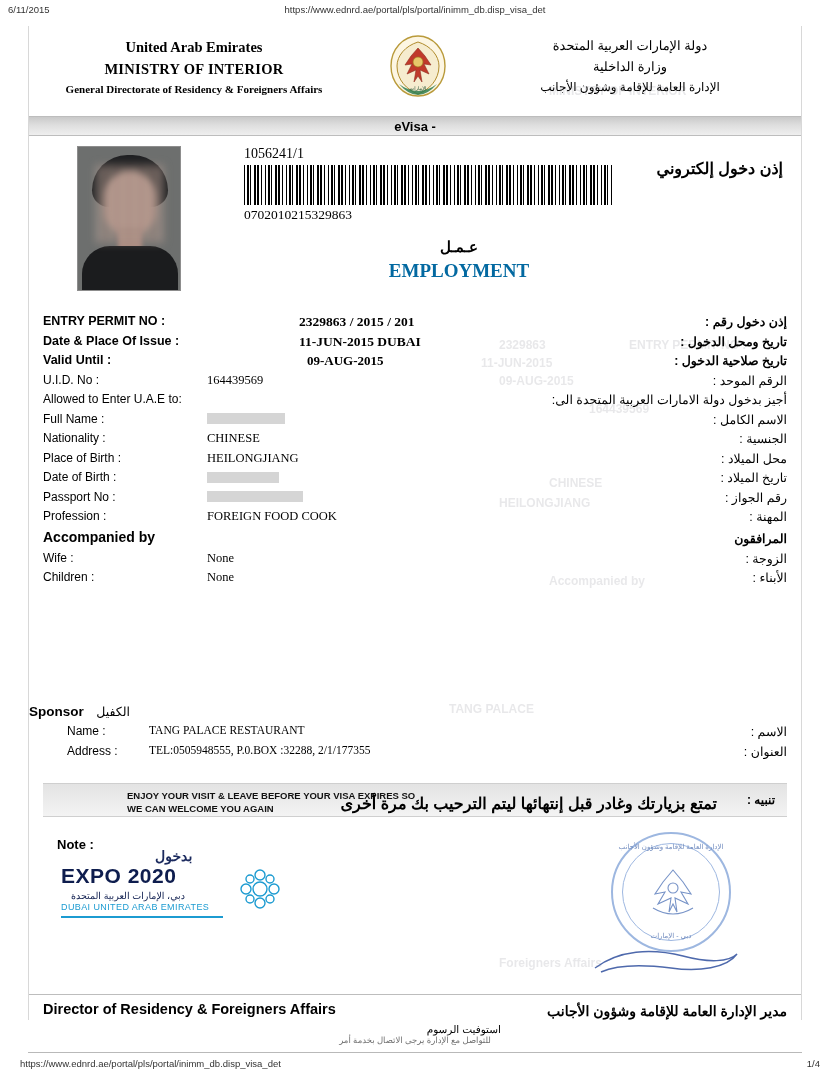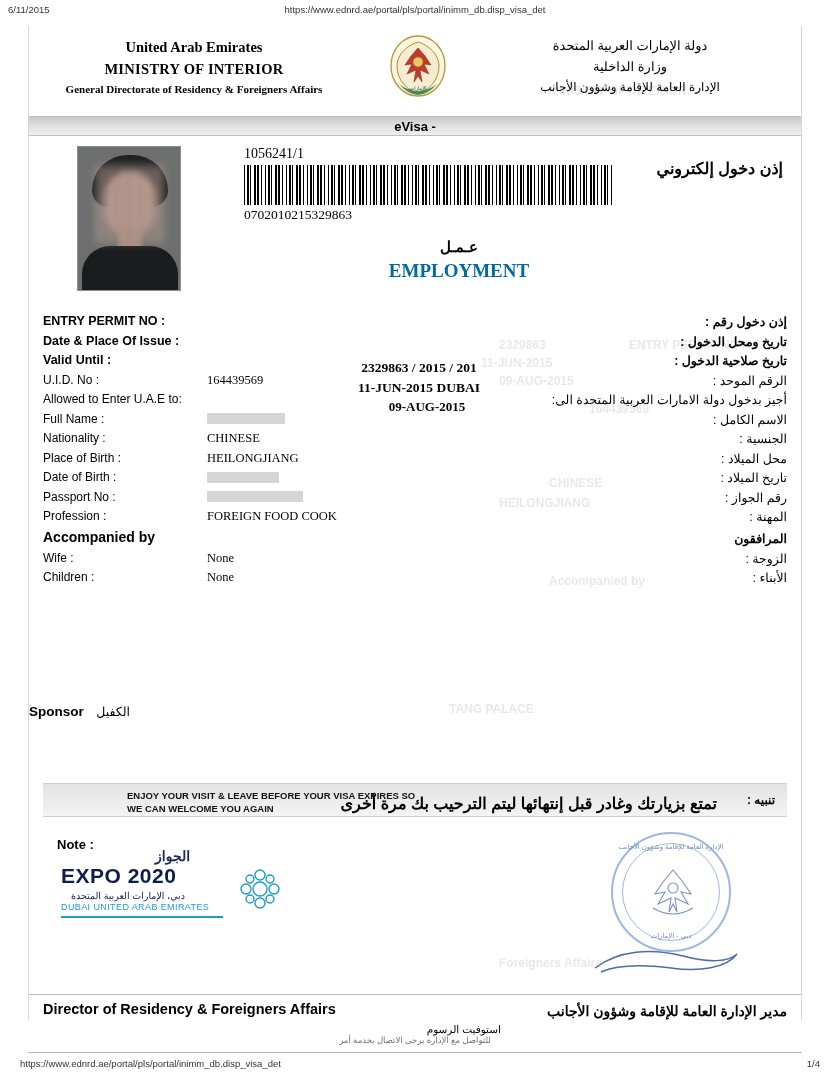--- a/index.html
+++ b/index.html
@@ -194,22 +194,22 @@
     position: absolute; left: 14px; top: 0;
     font-size: 12px;
   }
   .frow .lbl.b { font-weight: bold; font-size: 12.5px; }
   .frow .val {
     position: absolute; left: 178px; top: 0;
     font-family: "Liberation Serif", serif;
     font-size: 12.5px;
   }
   .frow .val.c {
-    left: 270px; width: 240px; text-align: center;
-    font-weight: bold; font-size: 13.5px; margin-top: 46px;
+    left: 270px; width: 240px; text-align: left;
+    font-weight: bold; font-size: 13.5px;
   }
   .frow .val.c2 { left: 278px; font-weight: bold; font-size: 13px; }
   .frow .arl {
     position: absolute; right: 14px; top: 0;
     direction: rtl; font-size: 12.5px;
   }
   .frow .arl.b { font-weight: bold; }
   .redact {
     display: inline-block;
     height: 11px;
@@ -521,30 +521,42 @@
         <span class="lbl">Children :</span>
         <span class="val">None</span>
         <span class="arl">الأبناء :</span>
       </div>
     </div>
 
     <div class="sponsor-title">
       <span class="en">Sponsor</span>
       <span class="ar">الكفيل</span>
     </div>
+    <div class="sponsor-fields">
+      <div class="frow">
+        <span class="lbl" style="left:38px">Name :</span>
+        <span class="val">TANG PALACE RESTAURANT</span>
+        <span class="arl">الاسم :</span>
+      </div>
+      <div class="frow">
+        <span class="lbl" style="left:38px">Address :</span>
+        <span class="val">TEL:0505948555, P.0.BOX :32288, 2/1/177355</span>
+        <span class="arl">العنوان :</span>
+      </div>
+    </div>
 
     <div class="note">
       <span class="nl">Note :</span>
       <span class="ntext">ENJOY YOUR VISIT &amp; LEAVE BEFORE YOUR VISA EXPIRES SO WE CAN WELCOME YOU AGAIN</span>
       <span class="nar">تمتع بزيارتك وغادر قبل إنتهائها ليتم الترحيب بك مرة أخرى</span>
       <span class="nlar">تنبيه :</span>
     </div>
 
     <div class="expo">
-      <span class="ar-top">الجواز</span>
+      <span class="ar-top">بدخول</span>
       <span class="main">EXPO 2020</span>
       <span class="sub1">دبي، الإمارات العربية المتحدة</span>
       <span class="sub2">DUBAI UNITED ARAB EMIRATES</span>
       <span class="rule"></span>
       <span class="motif">
         <svg width="50" height="50" viewBox="0 0 50 50">
           <g fill="none" stroke="#1c9bd1" stroke-width="1.4">
             <circle cx="25" cy="25" r="7"></circle>
             <circle cx="25" cy="11" r="5"></circle>
             <circle cx="25" cy="39" r="5"></circle>

